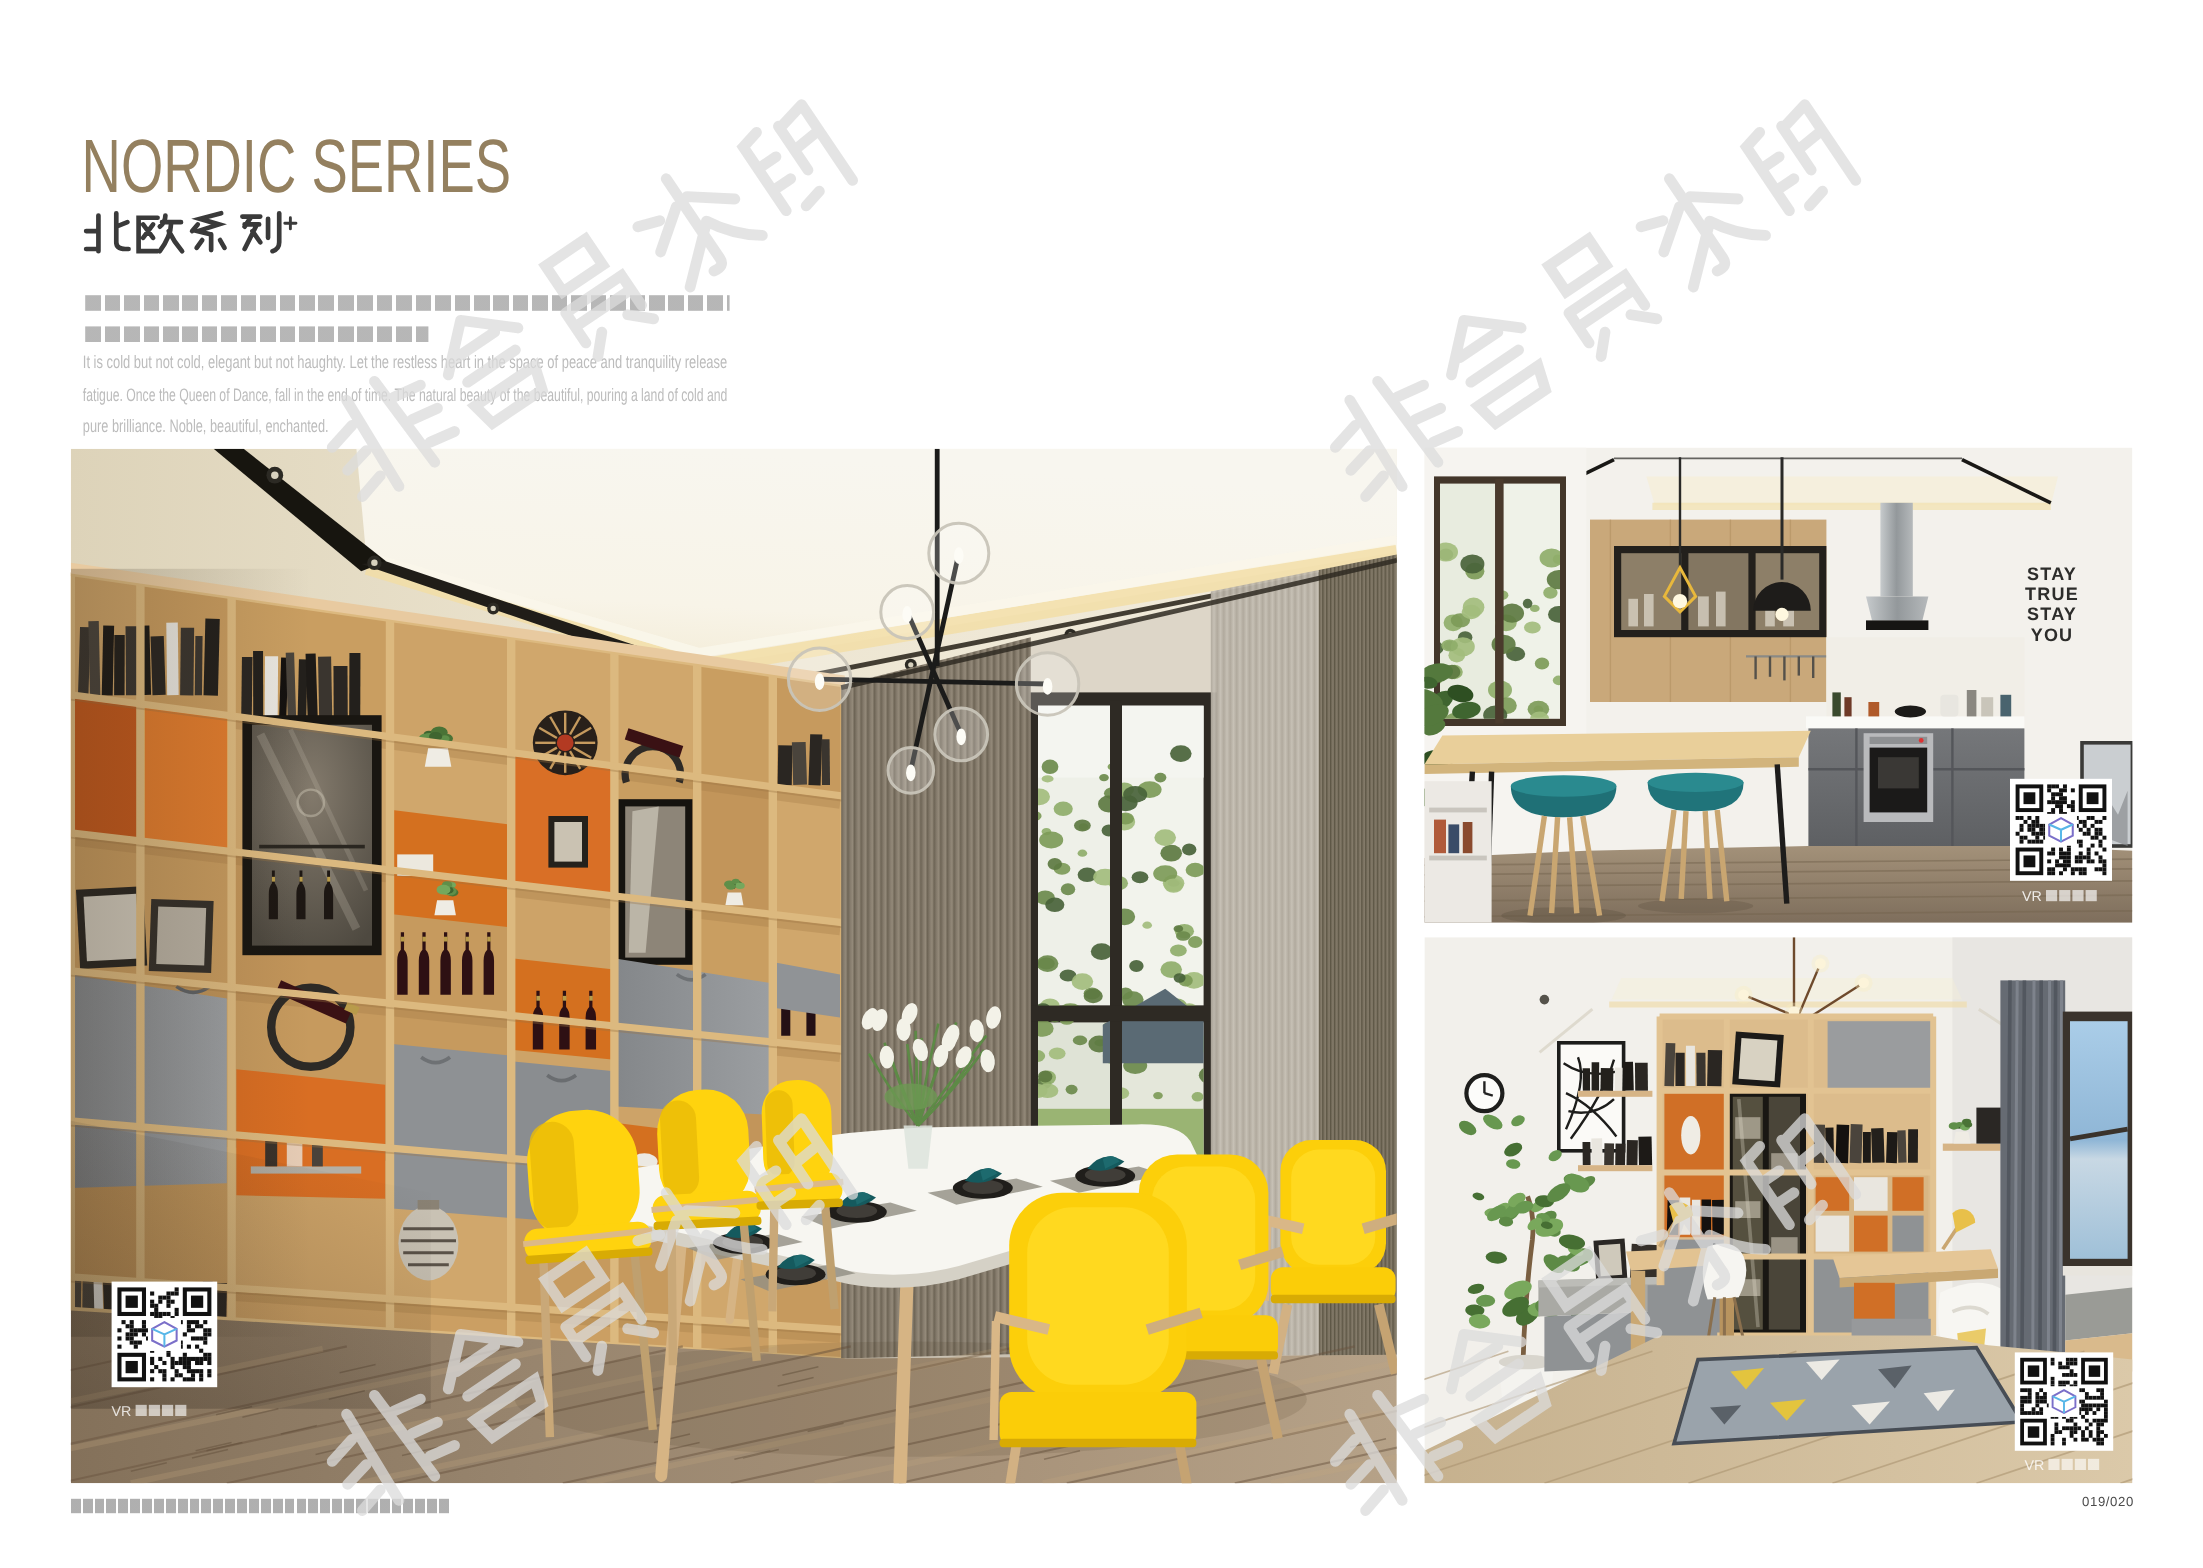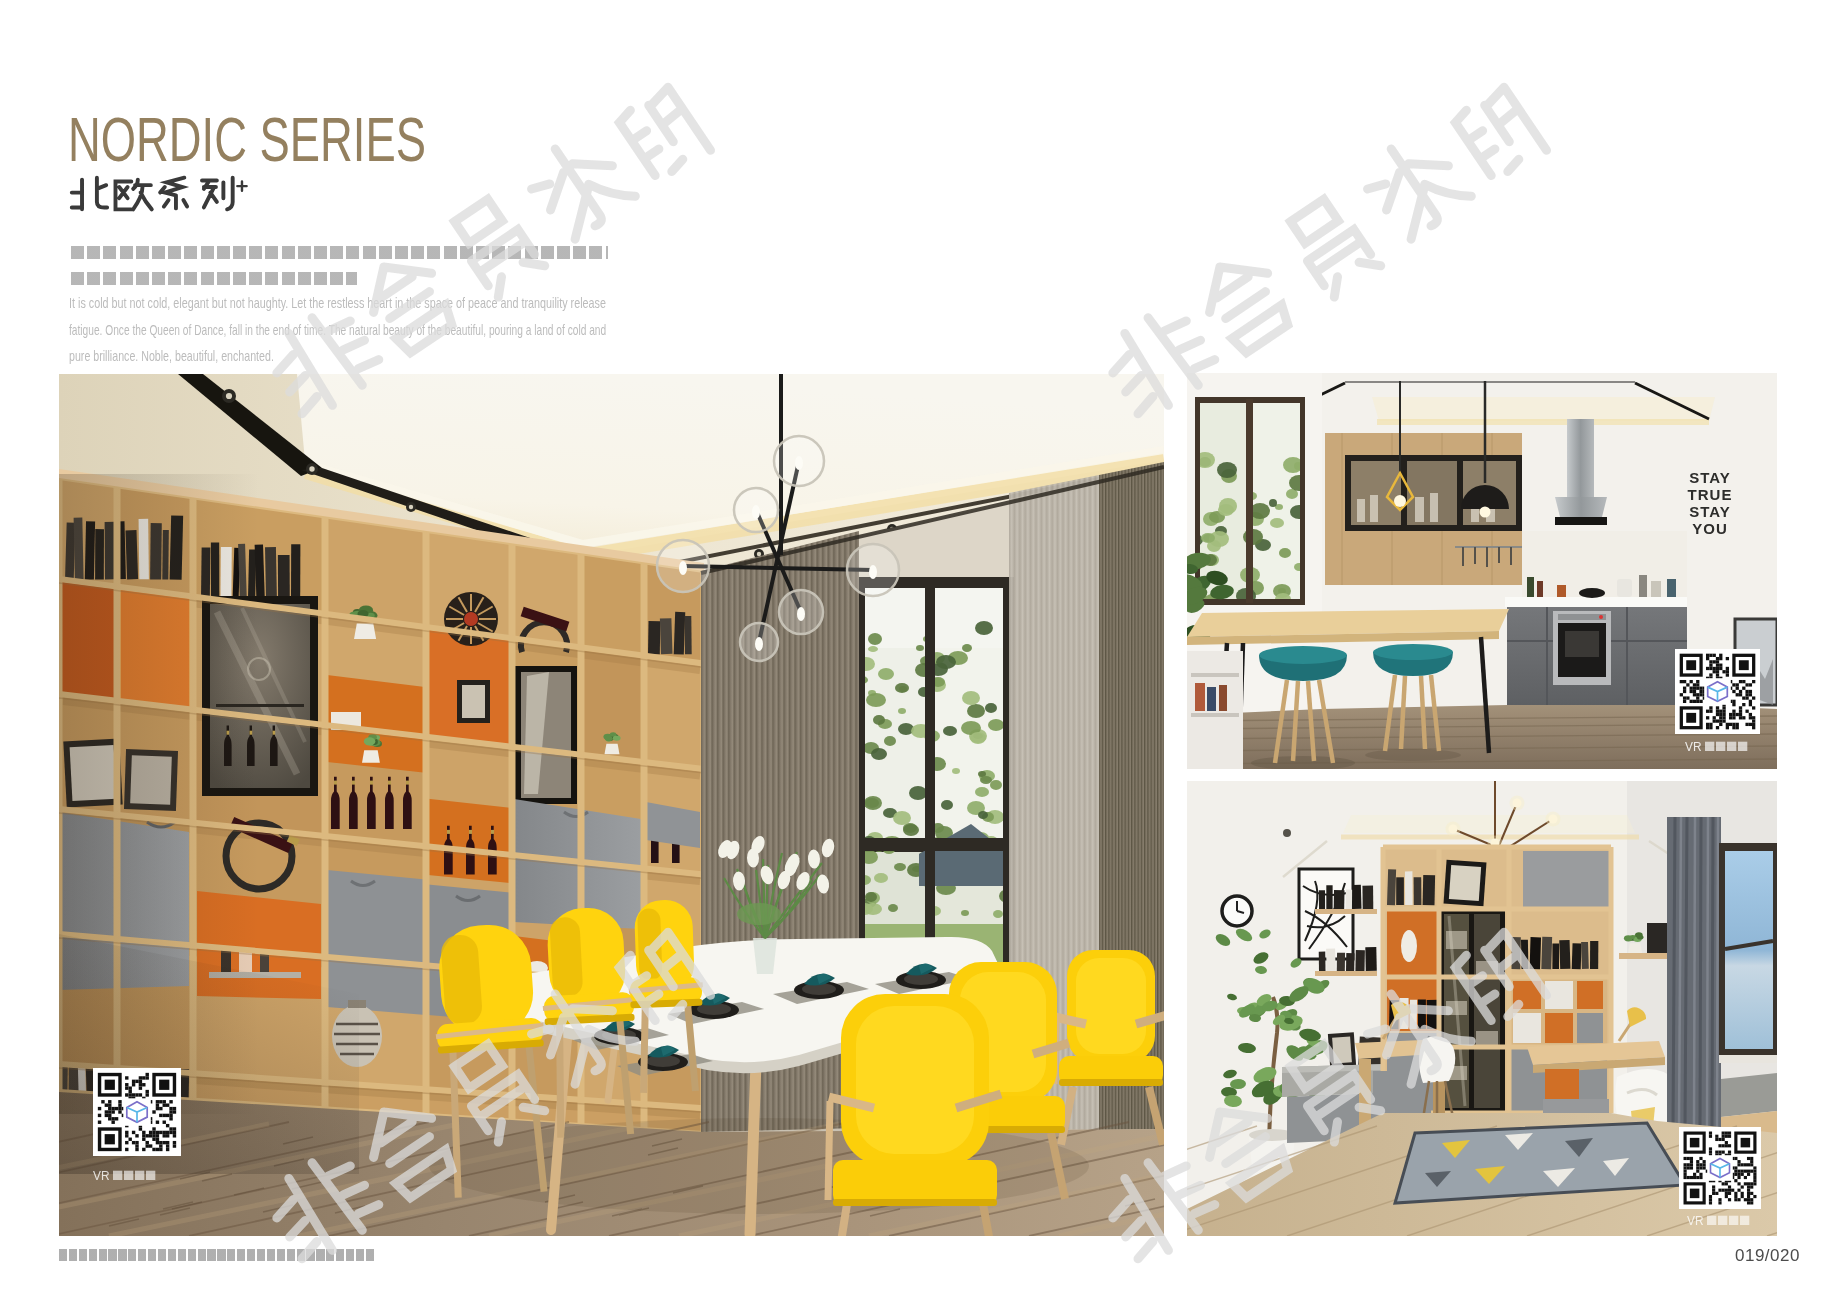--- a/index.html
+++ b/index.html
@@ -1821,21 +1821,21 @@
       <rect x="520.0" y="434.7" width="9.3" height="9.3" fill="#ffffff" opacity="0.78"></rect>
       <rect x="531.0" y="434.7" width="9.3" height="9.3" fill="#ffffff" opacity="0.78"></rect>
       <rect x="542.0" y="434.7" width="9.3" height="9.3" fill="#ffffff" opacity="0.78"></rect>
       <rect x="553.0" y="434.7" width="9.3" height="9.3" fill="#ffffff" opacity="0.78"></rect>
     </g>
 </svg>
 
 <div class="abs" style="left:59px;top:1249px;width:316px;height:12px;
      background:repeating-linear-gradient(90deg, rgba(110,110,110,0.55) 0 8.2px, rgba(0,0,0,0) 8.2px 9.9px);"></div>
 
-<div class="abs" style="left:1735px;top:1246px;font-size:17px;color:#4c4c4c;letter-spacing:0.5px;">019/020</div>
+<div class="abs" style="left:1735px;top:1246px;font-size:11px;color:#4c4c4c;letter-spacing:0.5px;">019/020</div>
 
 <svg class="abs" style="left:0;top:0;z-index:60;pointer-events:none;" width="1836" height="1307" viewBox="0 0 1836 1307">
   <defs>
     <g id="wm" stroke="#dcdcdc" stroke-width="9" stroke-linecap="round" fill="none" opacity="0.75">
       <path d="M38,8 L34,92 M66,8 L70,92 M30,28 L6,34 M28,52 L6,57 M26,76 L4,82 M72,28 L96,32 M74,52 L97,56 M76,76 L98,80"></path>
       <g transform="translate(104,0)">
         <path d="M50,6 L16,38 M50,6 L86,38 M30,30 L68,30 M26,52 L74,52 M20,72 L80,72 L74,92 L24,92 Z"></path>
       </g>
       <g transform="translate(208,0)">
         <path d="M30,8 L70,8 L70,34 L30,34 Z M22,50 L78,50 L78,80 M22,50 L22,80 M22,64 L78,64 M38,80 L24,95 M64,80 L80,95"></path>

